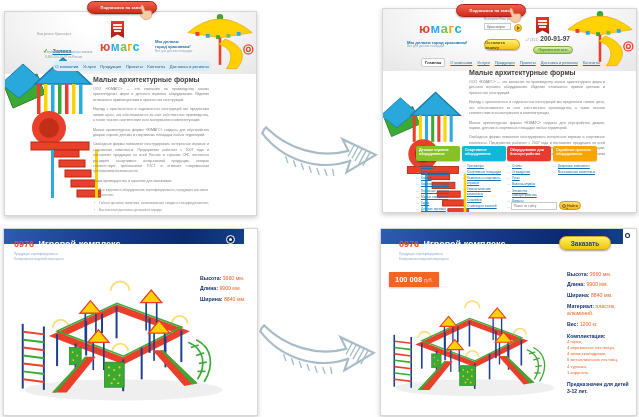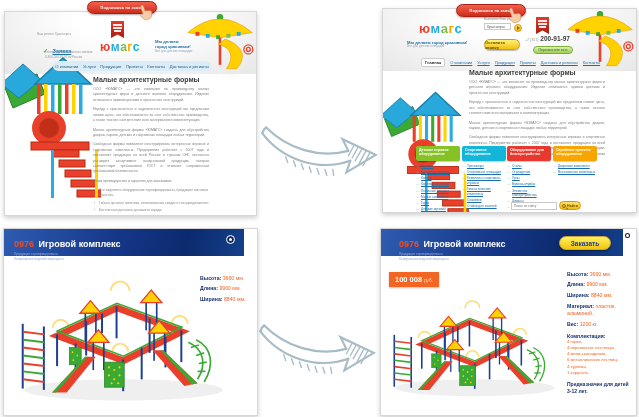--- a/index.html
+++ b/index.html
@@ -50,21 +50,21 @@
   .search{position:absolute;display:flex;align-items:center;gap:2px}
   .search input{width:46px;height:8px;border:1px solid #c9c9c9;font-size:3.2px;color:#888;padding:0 2px;background:#fff}
   .btn-find{width:22px;height:9px;border-radius:5px;background:linear-gradient(#ffe36b,#f3b71a);border:1px solid #d09a12;color:#6b5200;font-size:3.6px;font-weight:bold;display:flex;align-items:center;justify-content:center;gap:1px}
   .mag{width:4px;height:4px;border:1px solid #8a6500;border-radius:50%;position:relative;flex:none}
   .mag::after{content:"";position:absolute;width:2px;height:1px;background:#8a6500;transform:rotate(45deg);left:3px;top:3.4px}
   .chk{color:#3aaa35;font-weight:bold;font-size:6px}
   .reqlink{color:#1a6fad;font-weight:bold;font-size:5.5px;text-decoration:underline;cursor:pointer}
   
   #bl{left:3px;top:228px;width:255px;height:188px}
   #br{left:380px;top:228px;width:257px;height:188px}
-  .phead{position:absolute;left:0;top:0;right:13px;height:27px;background:linear-gradient(105deg,#2e5cb0 0%,#16388a 45%,#0c2a6e 75%,#144089 100%)}
+  .phead{position:absolute;left:0;top:0;right:13px;height:15px;background:linear-gradient(105deg,#2e5cb0 0%,#16388a 45%,#0c2a6e 75%,#144089 100%)}
   .phead .code{color:#f04e23;font-weight:bold;font-size:9px}
   .phead .ptitle{color:#fff;font-weight:bold;font-size:9px}
   .phead .cert{font-size:3.2px;color:#8fa9dd;line-height:1.5;margin-top:1px}
   .seal{position:absolute;width:9px;height:9px;border:1.5px solid #fff;border-radius:50%;display:flex;align-items:center;justify-content:center}
   .seal::after{content:"";width:3px;height:3px;border-radius:50%;background:#fff;box-shadow:0 0 0 1px #123}
   .specs .row{font-size:5.2px;line-height:1.4;margin-top:3.5px}
   .specs .lab{color:#14306e;font-weight:bold}
   .specs .val{color:#f26522}
   .kitlab{font-size:5.2px;color:#14306e;font-weight:bold;margin-top:5px}
   .kit div{font-size:4.2px;color:#f26522;line-height:1.45}

